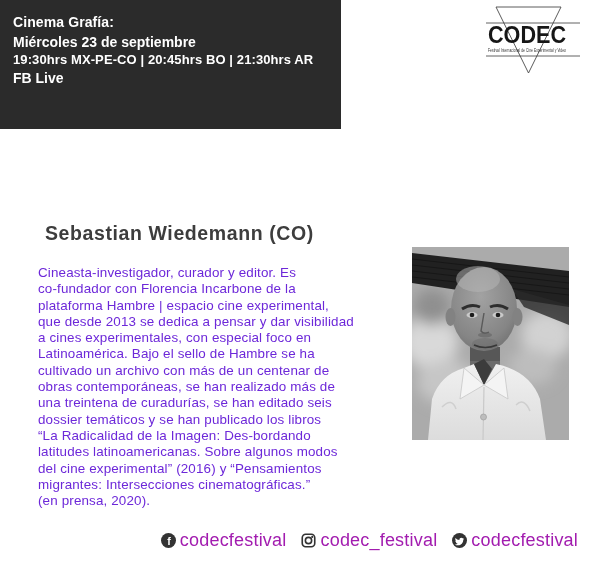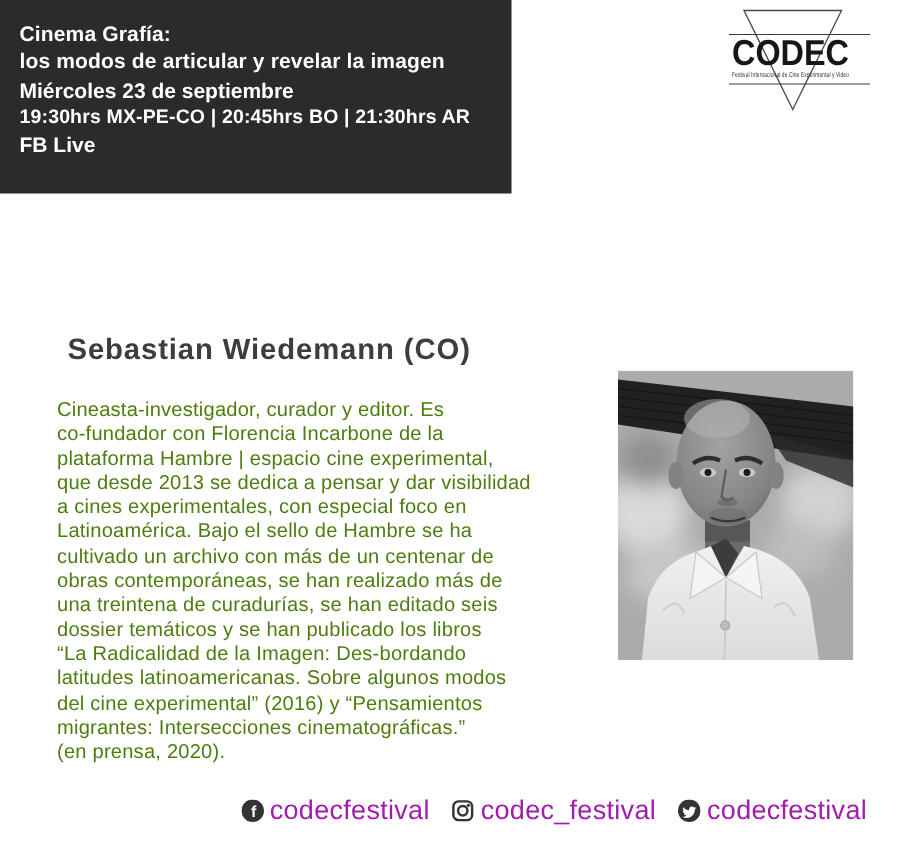--- a/index.html
+++ b/index.html
@@ -30,21 +30,21 @@
   .logo-tag{
     font-family:"Liberation Sans",sans-serif;font-size:4.8px;fill:#2e2e2e;letter-spacing:0.1px;
   }
   
   .speaker-name{
     position:absolute;left:45px;top:222px;margin:0;
     font-size:19.5px;font-weight:bold;letter-spacing:0.6px;color:#3d3d3d;
   }
   .bio{
     position:absolute;left:38px;top:265px;width:372px;
-    font-size:13.4px;line-height:16.3px;letter-spacing:0.15px;color:#4d7c0f;
+    font-size:13.4px;line-height:16.3px;letter-spacing:0.15px;color:#6d28d9;
     white-space:pre-line;
   }
   
   .photo{position:absolute;left:412px;top:247px;width:157px;height:193px;overflow:hidden;}
   .photo svg{display:block;}
   
   .social{
     position:absolute;left:0;right:32px;top:530px;height:20px;
     display:flex;justify-content:flex-end;align-items:center;gap:15px;
   }
@@ -53,21 +53,20 @@
   .social-item span{font-size:18px;color:#a21caf;letter-spacing:0.2px;}
 </style>
 </head>
 <body>
 
 <div class="page">
 
   <header class="banner">
     <div class="banner-title">
       <div>Cinema Grafía:</div>
-      <div>los modos de articular y revelar la imagen</div>
     </div>
     <div class="banner-meta">
       <div class="date">Miércoles 23 de septiembre</div>
       <div class="times">19:30hrs MX-PE-CO | 20:45hrs BO | 21:30hrs AR</div>
       <div class="platform">FB Live</div>
     </div>
   </header>
 
   <div class="logo">
     <svg width="98" height="72" viewBox="0 0 98 72">

